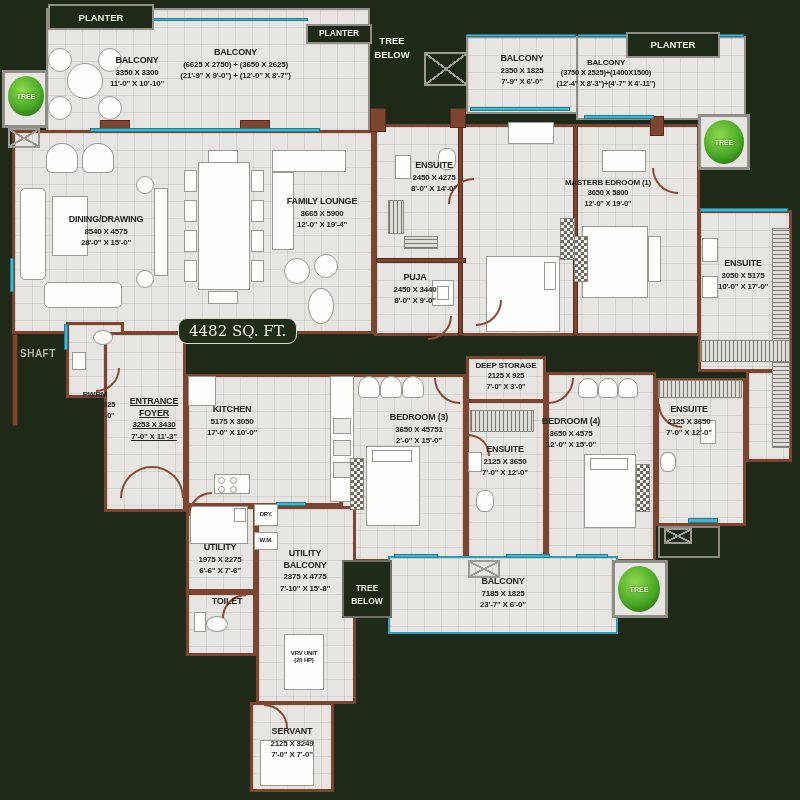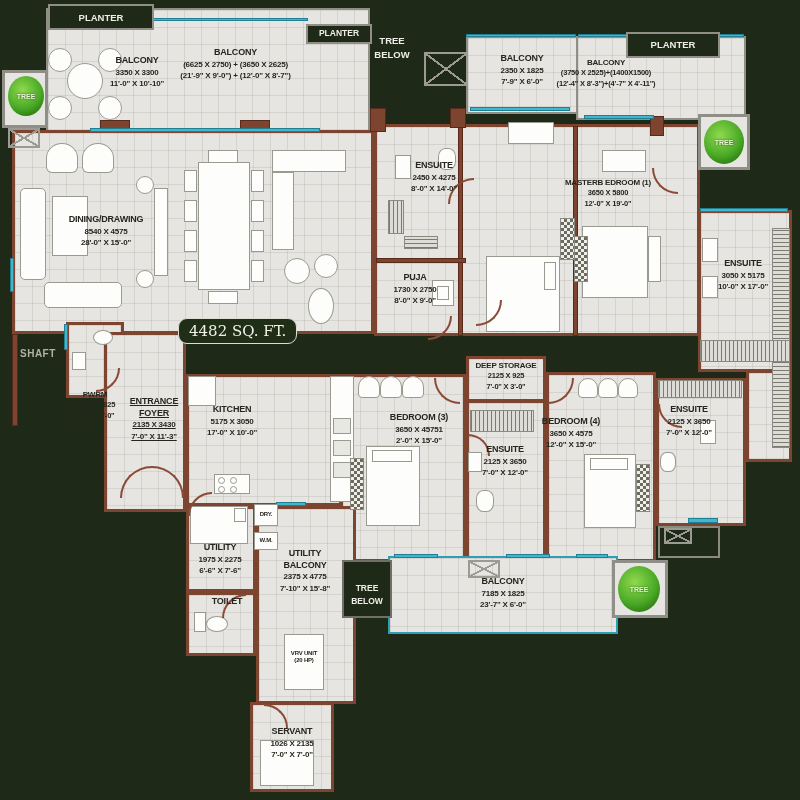--- a/index.html
+++ b/index.html
@@ -274,48 +274,53 @@
   <div class="rl small" style="left:547px;top:58px;width:118px;">
     <span class="rn">BALCONY</span>
     <span class="rd">(3750 X 2525)+(1400X1500)</span>
     <span class="rd">(12'-4" X 8'-3")+(4'-7" X 4'-11")</span>
   </div>
   <div class="rl" style="left:60px;top:198px;width:92px;margin-top:16px;">
     <span class="rn">DINING/DRAWING</span>
     <span class="rd">8540 X 4575</span>
     <span class="rd">28'-0" X 15'-0"</span>
   </div>
+  <div class="rl" style="left:282px;top:196px;width:80px;">
+    <span class="rn">FAMILY LOUNGE</span>
+    <span class="rd">3665 X 5900</span>
+    <span class="rd">12'-0" X 19'-4"</span>
+  </div>
   <div class="rl" style="left:403px;top:160px;width:62px;">
     <span class="rn">ENSUITE</span>
     <span class="rd">2450 X 4275</span>
     <span class="rd">8'-0" X 14'-0"</span>
   </div>
   <div class="rl small" style="left:558px;top:178px;width:100px;">
     <span class="rn">MASTERB EDROOM (1)</span>
     <span class="rd">3650 X 5800</span>
     <span class="rd">12'-0" X 19'-0"</span>
   </div>
   <div class="rl" style="left:710px;top:258px;width:66px;">
     <span class="rn">ENSUITE</span>
     <span class="rd">3050 X 5175</span>
     <span class="rd">10'-0" X 17'-0"</span>
   </div>
   <div class="rl" style="left:390px;top:272px;width:50px;">
     <span class="rn">PUJA</span>
-    <span class="rd">1730 X 2750</span>
+    <span class="rd">2450 X 3440</span>
     <span class="rd">8'-0" X 9'-0"</span>
   </div>
   <div class="rl small" style="left:70px;top:342px;width:50px;margin-top:48px;">
     <span class="rn">PWRM</span>
     <span class="rd">1525 X 1825</span>
     <span class="rd">5'-0" X 6'-0"</span>
   </div>
   <div class="rl" style="left:126px;top:396px;width:56px;text-decoration:underline;">
     <span class="rn">ENTRANCE FOYER</span>
-    <span class="rd">2135 X 3430</span>
+    <span class="rd">3253 X 3430</span>
     <span class="rd">7'-0" X 11'-3"</span>
   </div>
   <div class="rl" style="left:200px;top:404px;width:64px;">
     <span class="rn">KITCHEN</span>
     <span class="rd">5175 X 3050</span>
     <span class="rd">17'-0" X 10'-0"</span>
   </div>
   <div class="rl" style="left:386px;top:412px;width:66px;">
     <span class="rn">BEDROOM (3)</span>
     <span class="rd">3650 X 45751</span>
@@ -349,21 +354,21 @@
   <div class="rl" style="left:270px;top:548px;width:70px;">
     <span class="rn">UTILITY BALCONY</span>
     <span class="rd">2375 X 4775</span>
     <span class="rd">7'-10" X 15'-8"</span>
   </div>
   <div class="rl" style="left:204px;top:596px;width:46px;">
     <span class="rn">TOILET</span>
   </div>
   <div class="rl" style="left:264px;top:726px;width:56px;">
     <span class="rn">SERVANT</span>
-    <span class="rd">1026 X 2135</span>
+    <span class="rd">2125 X 3249</span>
     <span class="rd">7'-0" X 7'-0"</span>
   </div>
   <div class="rl" style="left:464px;top:576px;width:78px;">
     <span class="rn">BALCONY</span>
     <span class="rd">7185 X 1825</span>
     <span class="rd">23'-7" X 6'-0"</span>
   </div>
 
 </div>
 

